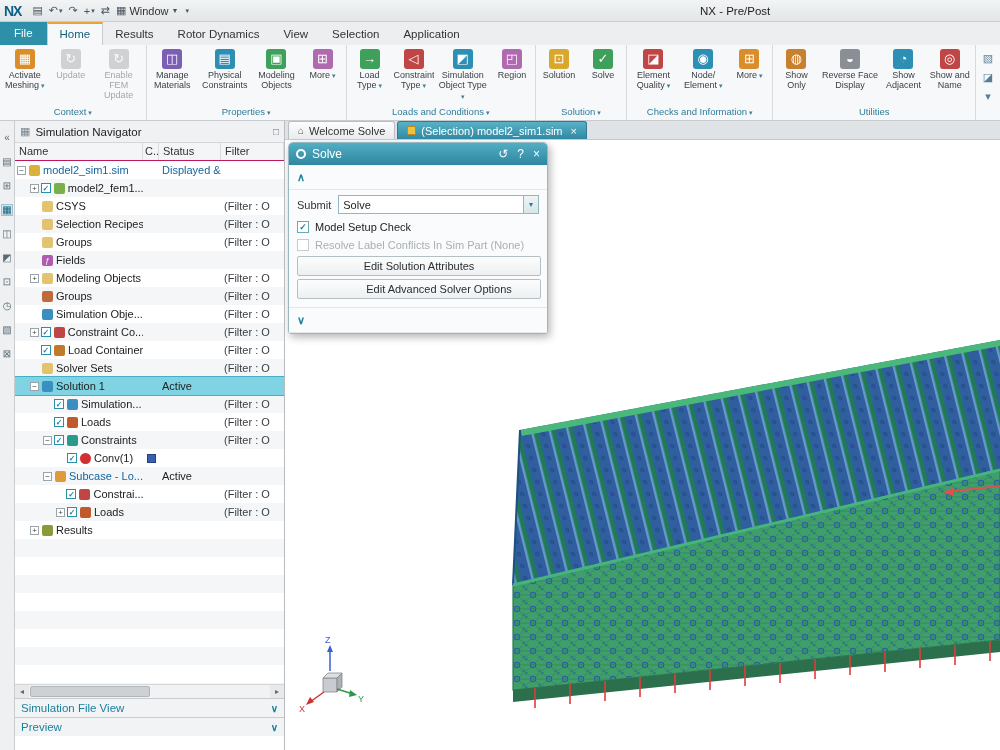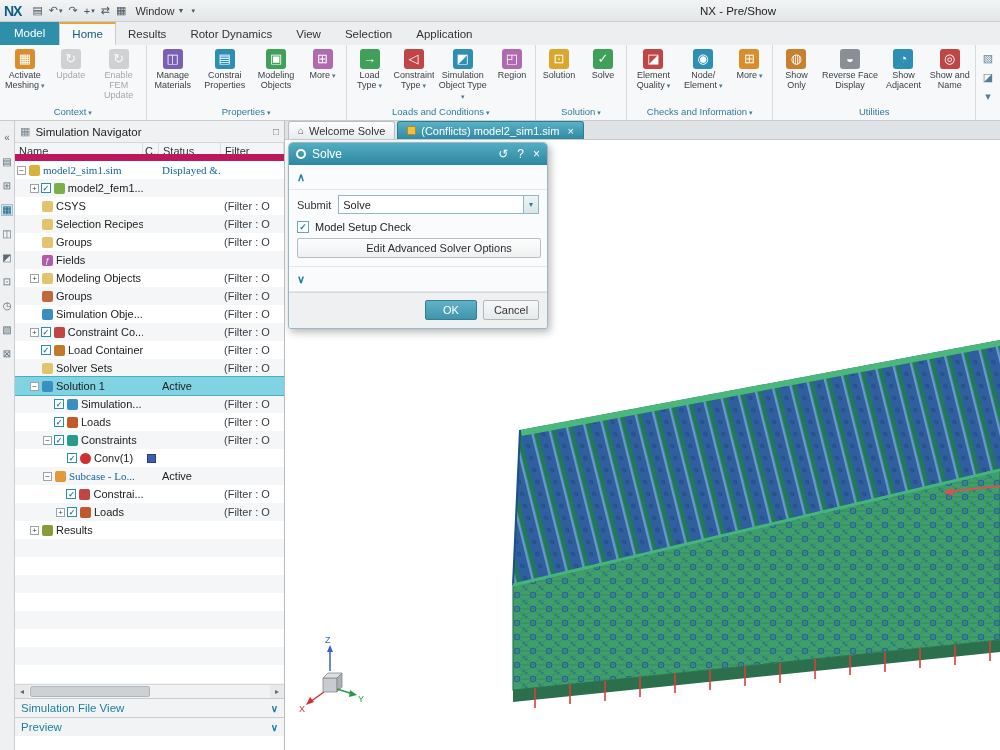--- a/index.html
+++ b/index.html
@@ -3,21 +3,21 @@
 <meta charset="utf-8">
 <style>
   * { margin:0; padding:0; box-sizing:border-box; }
   html,body { width:1000px; height:750px; overflow:hidden; font-family:"Liberation Sans", sans-serif; font-size:11px; background:#fff; color:#222; }
 
   
   .titlebar { position:absolute; left:0; top:0; width:1000px; height:22px; background:linear-gradient(#f2f4f5,#e2e6e8); border-bottom:1px solid #c9cdd0; display:flex; align-items:center; padding:0 4px; }
   .nxlogo { font-weight:bold; font-size:14px; color:#0b5e86; margin-right:8px; letter-spacing:-1px; }
   .qbtn { display:inline-flex; align-items:center; margin:0 3px; font-size:11px; color:#4a5560; cursor:default; }
   .qarr { font-size:7px; margin-left:1px; color:#4a5560; }
-  .winmenu { margin-left:6px; color:#333; display:flex; align-items:center;justify-content:center; }
+  .winmenu { color:#333; display:flex; align-items:center;justify-content:center; }
   .winmenu .qarr { margin-left:3px; }
   .apptitle { position:absolute; left:700px; top:0; height:22px; line-height:22px; font-size:11.5px; color:#222; }
 
   
   .tabsbar { position:absolute; left:0; top:22px; width:1000px; height:23px; background:#eceef0; display:flex; align-items:flex-end; }
   .rtab { padding:0 12px; height:22px; line-height:22px; color:#333; font-size:11.5px; }
   .rtab.file { background:#2d8fa8; color:#fff; height:23px; line-height:23px; padding:0 14px; }
   .rtab.active { background:#f7f8f9; border:1px solid #c8ccd0; border-bottom:none; border-top:2px solid #e8a33d; color:#17607c; height:23px; line-height:20px; }
 
   
@@ -37,40 +37,40 @@
   .rail { position:absolute; left:0; top:121px; width:15px; bottom:0; background:#eef0f1; border-right:1px solid #c9cdd0; display:flex; flex-direction:column; align-items:center; padding-top:5px; }
   .railic { font-size:10px; color:#5a6b75; margin:7px 0; line-height:10px; }
   .railic.act { color:#13607c; background:#d4e7ee; outline:1px solid #9cc4d2; }
 
   
   .navpanel { position:absolute; left:15px; top:121px; width:270px; bottom:0; background:#fff; border-right:1px solid #b8bcc0; display:flex; flex-direction:column; }
   .navhead { height:22px; background:#f0f1f2; border-bottom:1px solid #d4d7da; display:flex; align-items:center; padding:0 5px; }
   .navhead .hicon { color:#7a8790; font-size:11px; margin-right:5px; }
   .navhead .htitle { flex:1; color:#222; font-size:11.5px; }
   .navhead .hbtn { color:#6a747c; font-size:10px; margin-left:5px; }
-  .navcols { height:18px; background:#f4f5f6; border-bottom:7px solid #be185d; display:flex; font-size:11px; color:#333; }
+  .navcols { height:18px; background:#f4f5f6; border-bottom:1px solid #be185d; display:flex; font-size:11px; color:#333; }
   .navcols span { border-right:1px solid #dadde0; padding:2px 0 0 4px; overflow:hidden; white-space:nowrap; }
   .hc-name { flex:0 0 128px; } .hc-c { flex:0 0 16px; padding-left:2px !important; } .hc-status { flex:0 0 62px; } .hc-filter { flex:1; }
 
   .tree { flex:1; overflow:hidden; background:repeating-linear-gradient(180deg,#fff 0,#fff 18px,#f4f6f7 18px,#f4f6f7 36px); }
   .trow { height:18px; display:flex; align-items:center; }
   .trow.sel { background:#7fd3e3; outline:1px solid #47aec6; }
   .tc { height:18px; line-height:18px; overflow:hidden; white-space:nowrap; }
   .tc.name { flex:0 0 128px; display:flex; align-items:center; }
   .tc.ccol { flex:0 0 16px; display:flex; align-items:center; justify-content:center; }
   .tc.stat { flex:0 0 62px; padding-left:3px; }
   .tc.filt { flex:1; padding-left:3px; color:#3a3f44; }
   .tind { display:inline-block; height:1px; }
   .texp { width:9px; height:9px; flex:0 0 9px; font-size:8px; line-height:7px; text-align:center; color:#444; border:1px solid #9aa4ab; background:#fff; margin-right:2px; }
   .texp:empty { border:none; background:transparent; }
   .tcb { width:10px; height:10px; flex:0 0 10px; border:1px solid #2a8fa8; background:#fff; color:#1b7f9e; font-size:8px; line-height:9px; text-align:center; margin-right:2px; font-weight:bold; }
   .ticn { width:11px; height:11px; flex:0 0 11px; border-radius:2px; margin:0 3px 0 1px; color:#fff; font-size:8px; line-height:11px; text-align:center; }
   .ticn.rnd { border-radius:50%; }
   .tlb { color:#222; overflow:hidden; }
-  .blu { color:#1464a0;font-family:Liberation Serif, serif; }
+  .blu { color:#1464a0; }
   .cswatch { width:9px; height:9px; background:#3a5fae; border:1px solid #23407e; display:inline-block; }
 
   .hscroll { height:14px; background:#f1f2f3; border-top:1px solid #d4d7da; position:relative; }
   .harr { position:absolute; top:0; width:14px; height:13px; text-align:center; line-height:13px; font-size:8px; color:#666; background:#e7e9ea; }
   .harr.l { left:0; } .harr.r { right:0; }
   .hthumb { position:absolute; left:15px; top:1px; width:120px; height:11px; background:#cdd1d4; border:1px solid #b2b7bb; border-radius:2px; }
 
   .fsec { height:19px; background:#f2f3f4; border-top:1px solid #c8ccd0; display:flex; align-items:center; padding:0 6px; }
   .fsec .flbl { flex:1; color:#1b7f9e; font-size:11.5px; }
   .fsec .fchev { color:#1b7f9e; font-size:10px; font-weight:bold; }
@@ -125,25 +125,25 @@
       <span class="qbtn">⇄</span>
       <span class="qbtn">▦</span>
     </span>
   <span class="winmenu">
       <span>Window</span>
       <span class="qarr">▼</span>
     </span>
   <span class="qbtn" style="margin-left:6px;">
       <span class="qarr">▾</span>
     </span>
-  <span class="apptitle">NX - Pre/Show</span>
+  <span class="apptitle">NX - Pre/Post</span>
 </div>
 
 <div class="tabsbar">
-    <div class="rtab file">Model</div>
+    <div class="rtab file">File</div>
     <div class="rtab active">Home</div>
     <div class="rtab">Results</div>
     <div class="rtab">Rotor Dynamics</div>
     <div class="rtab">View</div>
     <div class="rtab">Selection</div>
     <div class="rtab">Application</div>
   </div>
 
 <div class="ribbon">
   <div style="display:flex;flex:1;">
@@ -165,21 +165,21 @@
         <div class="rglabel">Context<span class="rarr"> ▾</span></div>
       </div>
       <div class="rgroup">
         <div class="rrow">
           <div class="rbtn">
             <div class="ricon" style="background: rgb(122, 95, 181);">◫</div>
             <div class="rlabel">Manage Materials</div>
           </div>
           <div class="rbtn">
             <div class="ricon" style="background: rgb(46, 143, 181);">▤</div>
-            <div class="rlabel">Constrai Properties</div>
+            <div class="rlabel">Physical Constraints</div>
           </div>
           <div class="rbtn">
             <div class="ricon" style="background: rgb(63, 160, 90);">▣</div>
             <div class="rlabel">Modeling Objects</div>
           </div>
           <div class="rbtn">
             <div class="ricon" style="background: rgb(176, 106, 176);">⊞</div>
             <div class="rlabel">More<span class="rarr"> ▾</span></div>
           </div>
         </div>
@@ -551,21 +551,21 @@
 </div>
 
 <div class="main">
   <div class="viewtabs">
     <div class="vtab welcome">
       <span class="vticon home">⌂</span>
       <span>Welcome Solve</span>
     </div>
     <div class="vtab activetab">
       <span class="vticon sim"></span>
-      <span>(Conflicts) model2_sim1.sim</span>
+      <span>(Selection) model2_sim1.sim</span>
       <span class="vclose">×</span>
     </div>
   </div>
 
   <div class="viewport">
     
     <svg width="715" height="591" viewBox="0 0 715 591">
       <defs>
         <pattern id="mesh" width="16" height="14" patternUnits="userSpaceOnUse">
           <rect width="16" height="14" fill="#3f9e6a"></rect>
@@ -634,23 +634,24 @@
         <span class="dlabel">Submit</span>
         <div class="dcombo">
           <span class="val">Solve</span>
           <span class="dcarr">▾</span>
         </div>
       </div>
       <div class="dchk">
         <span class="box">✓</span>
         <span class="clbl">Model Setup Check</span>
       </div>
+      <div class="dchk dis">
+        <span class="box"></span>
+        <span class="clbl">Resolve Label Conflicts In Sim Part (None)</span>
+      </div>
+      <button class="dbtn">Edit Solution Attributes</button>
       <button class="dbtn last">Edit Advanced Solver Options</button>
       <div class="dsec" style="border-top:1px solid #e3e7e9;">
         <span class="chev">∨</span>
       </div>
-      <div class="dfoot">
-        <button class="okbtn">OK</button>
-        <button class="cbtn">Cancel</button>
-      </div>
     </div>
   </div>
 </div>
 
 </body></html>

